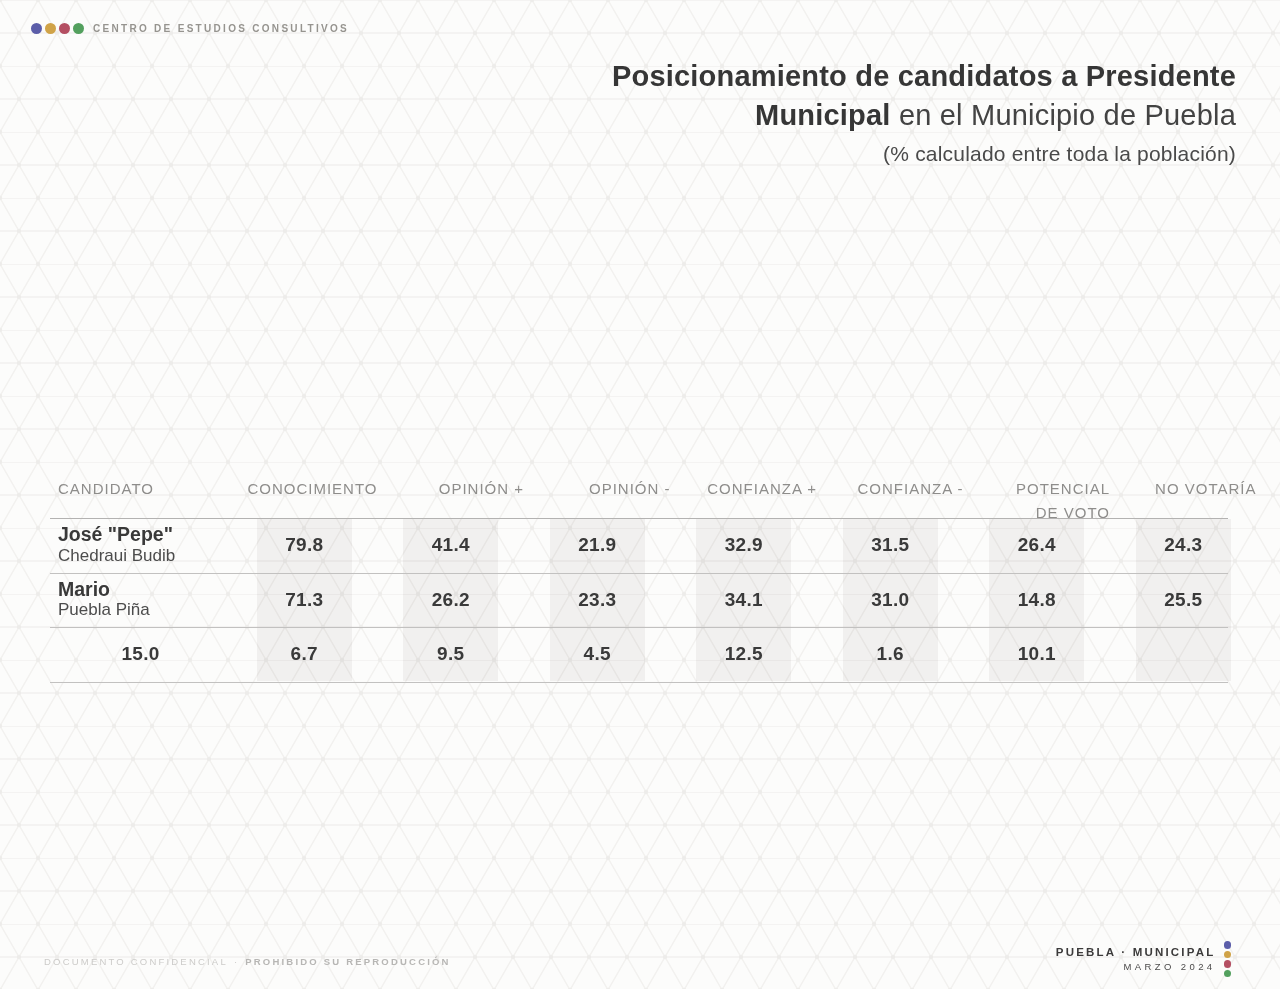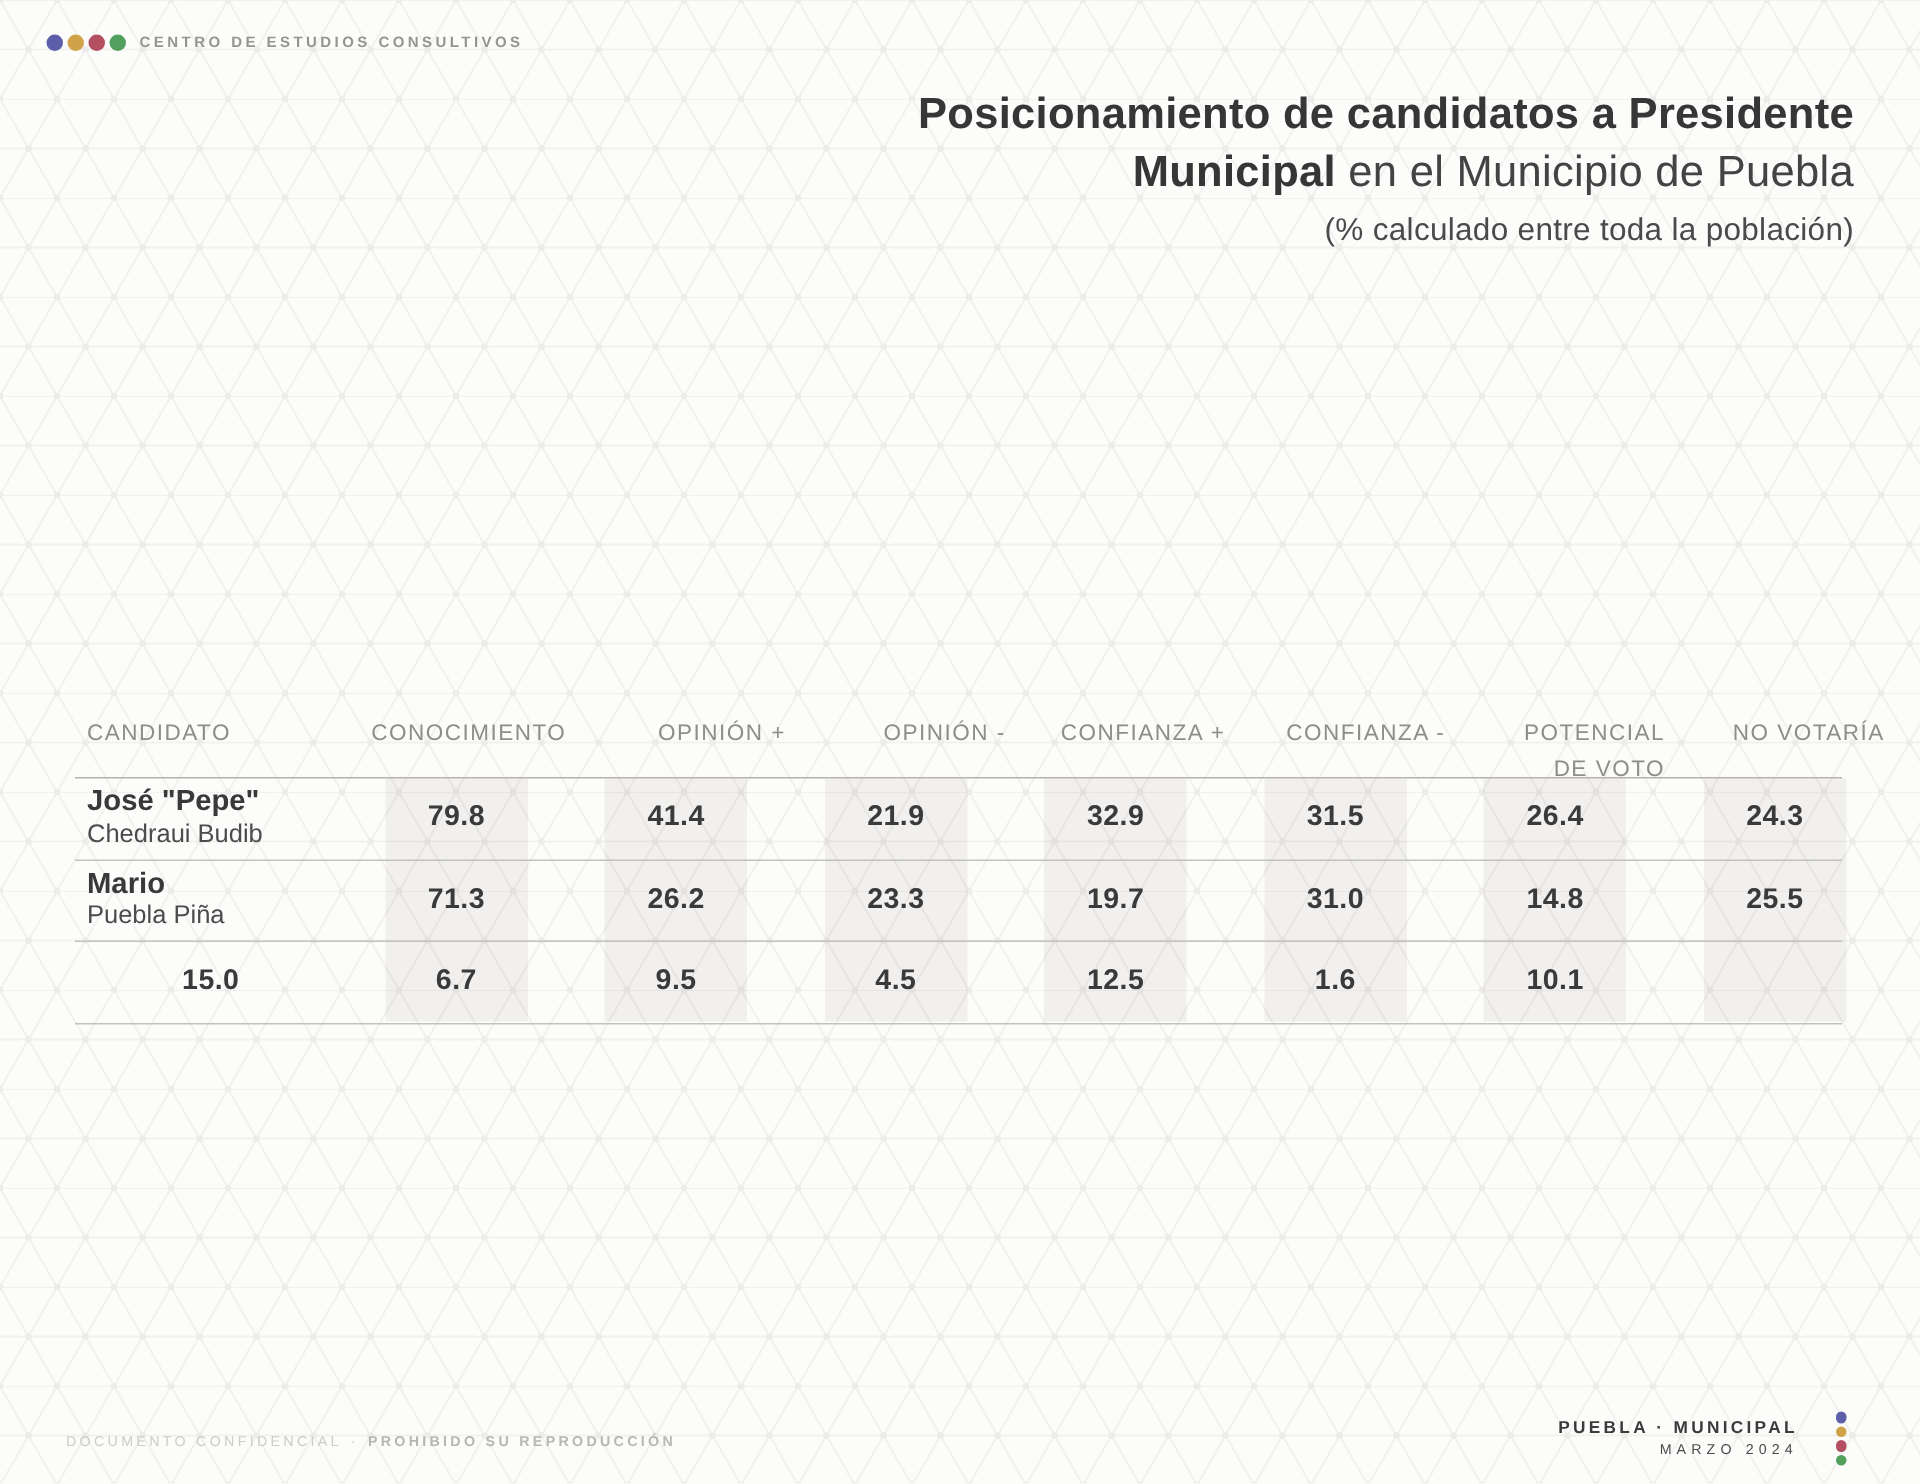--- a/index.html
+++ b/index.html
@@ -61,21 +61,21 @@
   .val { text-align:center; font-size:19px; font-weight:bold; color:#3a3a3a; letter-spacing:0.3px; }
 
   
   .footer-left {
     position:absolute; left:44px; bottom:22px; z-index:2;
     font-size:9.5px; letter-spacing:2.2px; color:#cccbc9;
   }
   .footer-left .sep { margin:0 6px; }
   .footer-left .fl-bold { color:#b7b6b4; font-weight:bold; }
 
-  .footer-right { position:absolute; right:49px; bottom:12px; display:flex; align-items:center; gap:25px; z-index:2; }
+  .footer-right { position:absolute; right:49px; bottom:12px; display:flex; align-items:center; gap:8px; z-index:2; }
   .fr-text { text-align:right; }
   .fr-l1 { font-size:11.5px; font-weight:bold; letter-spacing:2.2px; color:#3c3b3b; }
   .fr-l2 { font-size:9.5px; letter-spacing:3.4px; color:#4c4b4b; margin-top:3px; }
   .fr-dots { display:flex; flex-direction:column; gap:2px; }
   .fr-dots .dot { width:7.5px; height:7.5px; }
 </style>
 </head>
 <body>
 
 <svg class="bg-svg" width="1280" height="989">
@@ -148,21 +148,21 @@
     </div>
 
     <div class="row">
       <div class="name-cell">
         <div class="fname">Mario</div>
         <div class="lname">Puebla Piña</div>
       </div>
       <div class="val">71.3</div>
       <div class="val">26.2</div>
       <div class="val">23.3</div>
-      <div class="val">19.7</div>
+      <div class="val">34.1</div>
       <div class="val">31.0</div>
       <div class="val">14.8</div>
       <div class="val">25.5</div>
     </div>
 
     <div class="row">
       <div class="val">15.0</div>
       <div class="val">6.7</div>
       <div class="val">9.5</div>
       <div class="val">4.5</div>

